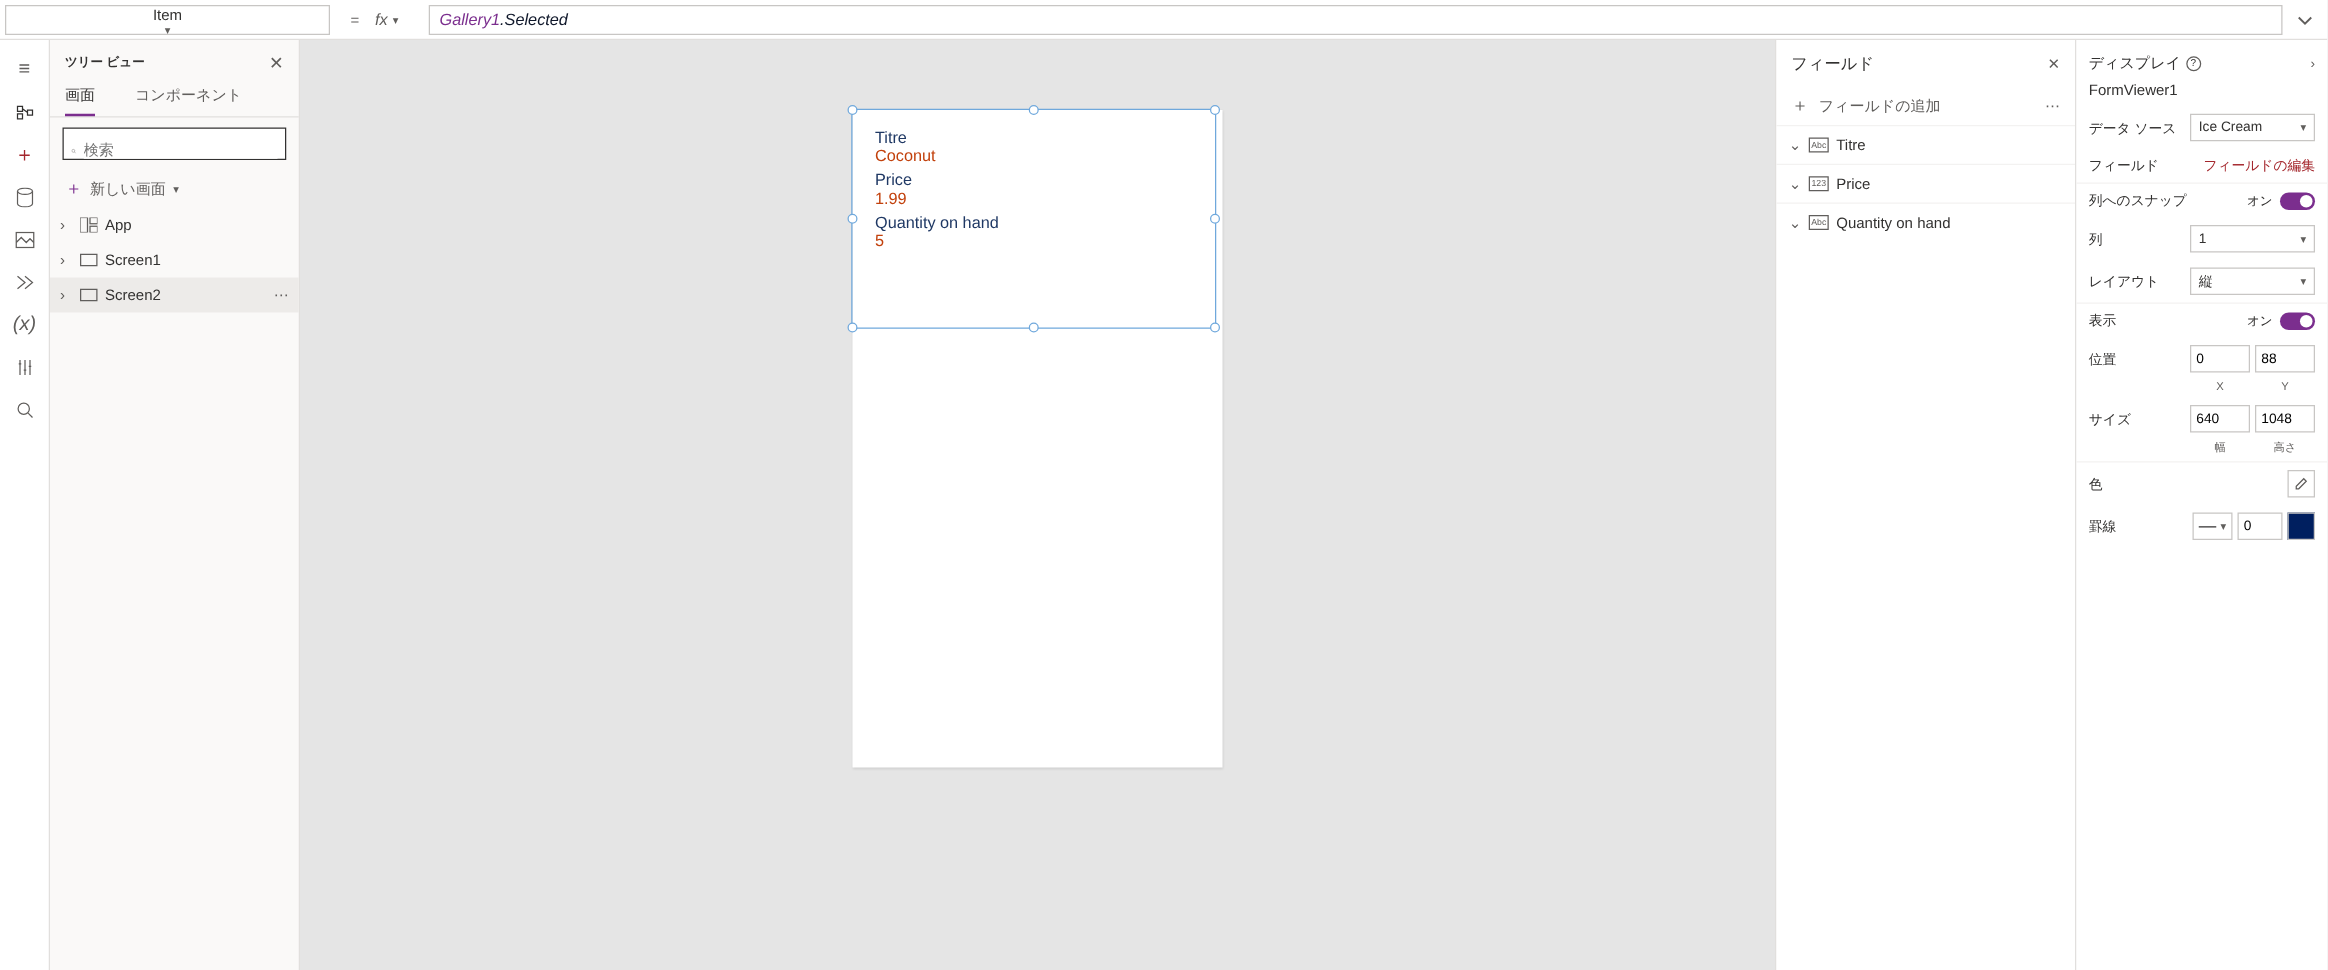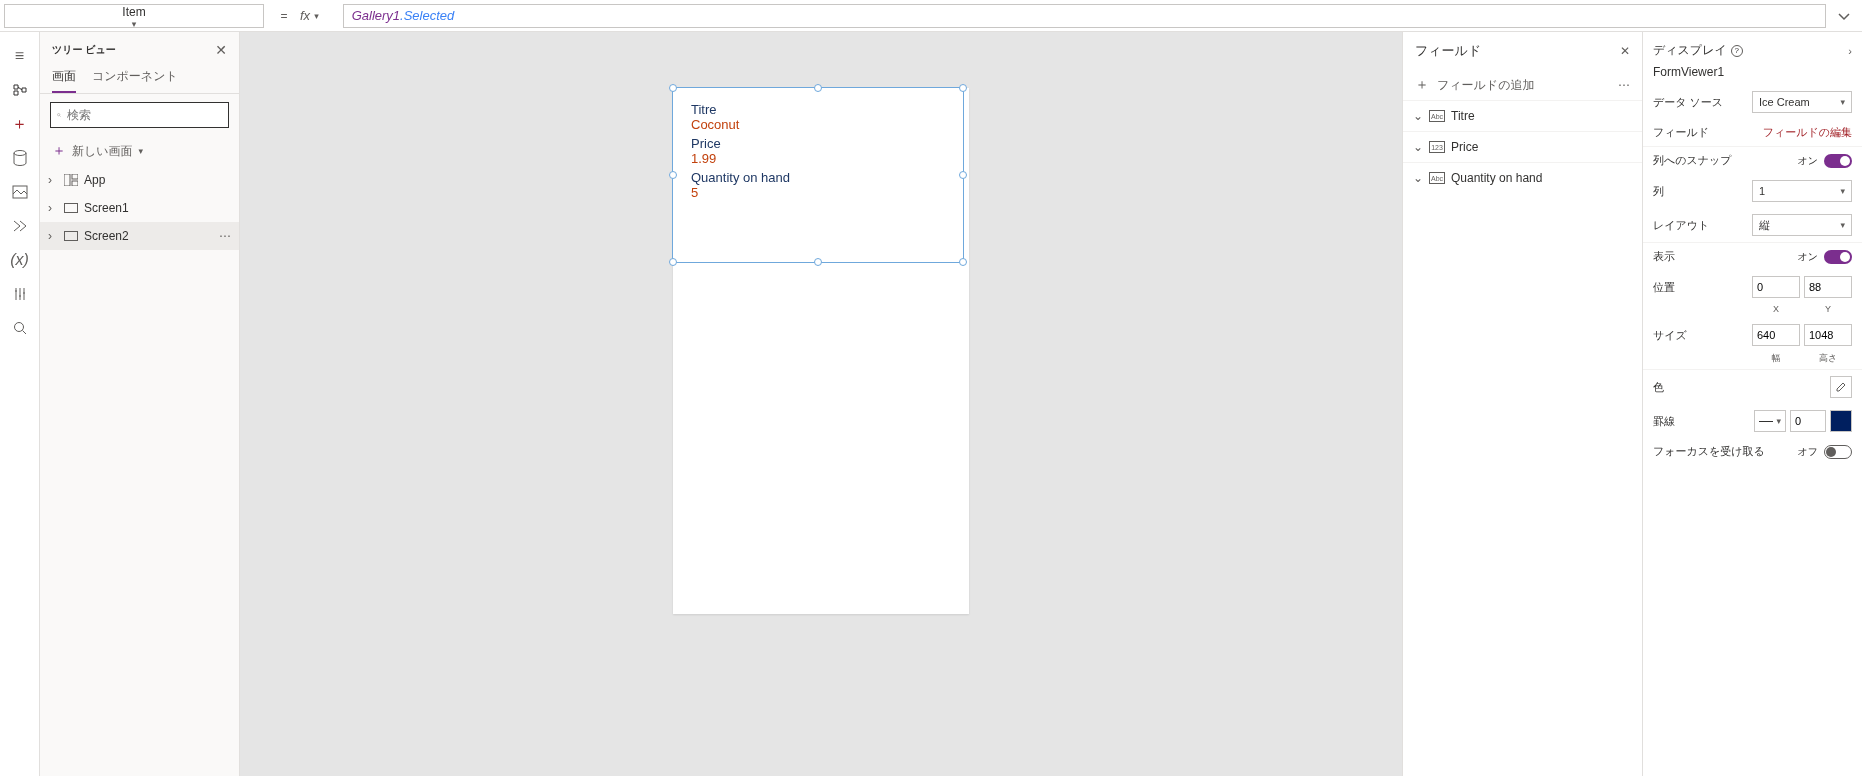--- a/index.html
+++ b/index.html
@@ -6,41 +6,41 @@
 body { width: 1862px; height: 776px; background: #fff; font-size: 12px; color: #323130; overflow: hidden; }
 
 
 .formula-bar { display: flex; align-items: center; height: 32px; border-bottom: 1px solid #e1dfdd; background: #fff; }
 .prop-selector { width: 260px; height: 24px; border: 1px solid #c8c6c4; margin: 0 8px 0 4px; display: flex; align-items: center; justify-content: space-between; padding: 0 6px; font-size: 12px; flex-direction: column; }
 .eq { width: 24px; text-align: center; color: #605e5c; }
 .fx-wrap { display: flex; align-items: center; margin-left: 4px; }
 .fx { font-style: italic; color: #605e5c; font-size: 13px; margin-right: 4px; }
 .formula-input { flex: 1; height: 24px; border: 1px solid #c8c6c4; margin-left: 24px; padding: 0 8px; font-family: Consolas, monospace; font-size: 13px; display: flex; align-items: center; font-style: italic; }
 .formula-input .obj { color: #7b2e8e; }
-.formula-input .dot { color: #3b82f6; }
+.formula-input .dot { color: #0f172a; }
 .expand-btn { width: 28px; height: 28px; display: flex; align-items: center; justify-content: center; margin: 0 4px; }
 
 
 .main { display: flex; height: calc(100% - 32px); }
 
 
 .left-rail { width: 40px; background: #fff; border-right: 1px solid #e1dfdd; display: flex; flex-direction: column; align-items: center; padding-top: 8px; }
 .rail-btn { width: 32px; height: 32px; display: flex; align-items: center; justify-content: center; font-size: 16px; color: #605e5c; margin-bottom: 2px; }
 .rail-btn.active { color: #323130; }
 .rail-add { color: #a4262c; }
 
 
 .tree-panel { width: 200px; border-right: 1px solid #e1dfdd; background: #faf9f8; display: flex; flex-direction: column; }
 .tree-header { display: flex; justify-content: space-between; align-items: center; padding: 10px 12px 4px; }
 .tree-title { font-size: 10px; font-weight: 600; }
 .tree-close { font-size: 14px; color: #605e5c; }
-.tree-tabs { display: flex; gap: 16px; padding: 0 12px; border-bottom: 1px solid #e1dfdd; }
+.tree-tabs { display: flex; gap: 32px; padding: 0 12px; border-bottom: 1px solid #e1dfdd; }
 .tree-tab { padding: 6px 0; font-size: 12px; color: #605e5c; }
 .tree-tab.active { border-bottom: 2px solid #7b2e8e; color: #323130; }
-.tree-search { margin: 8px 10px; border: 1px solid #323130; height: 26px; display: flex; align-items: center; padding: 0 6px; background: #fff; }
+.tree-search { margin: 8px 10px; border: 1px solid #323130; height: 26px; display: flex; align-items: flex-end; padding: 0 6px; background: #fff; }
 .tree-search input { border: none; outline: none; flex: 1; font-size: 12px; }
 .new-screen { display: flex; align-items: center; gap: 6px; padding: 6px 12px; font-size: 12px; color: #605e5c; }
 .new-screen .plus { color: #7b2e8e; font-size: 14px; }
 .tree-list { flex: 1; }
 .tree-item { display: flex; align-items: center; height: 28px; padding: 0 8px; font-size: 12px; gap: 6px; }
 .tree-item .chev { width: 10px; display: inline-block; color: #605e5c; }
 .tree-item.selected { background: #edebe9; }
 .tree-item .icon { width: 14px; height: 10px; border: 1px solid #605e5c; display: inline-block; }
 .tree-item .app-icon { width: 14px; height: 12px; display: inline-block; color: #605e5c; }
 .tree-item .more { margin-left: auto; color: #605e5c; }
@@ -66,21 +66,21 @@
 .fields-header { display: flex; justify-content: space-between; align-items: center; padding: 10px 12px; }
 .fields-title { font-size: 13px; }
 .add-field { display: flex; align-items: center; gap: 8px; padding: 6px 12px; color: #605e5c; font-size: 12px; }
 .add-field .plus { font-size: 14px; }
 .add-field .more { margin-left: auto; }
 .field-item { display: flex; align-items: center; gap: 6px; padding: 8px 10px; border-top: 1px solid #f3f2f1; font-size: 12px; }
 .field-item .chev { width: 10px; color: #605e5c; }
 .field-type { width: 16px; height: 12px; border: 1px solid #605e5c; font-size: 7px; display: flex; align-items: center; justify-content: center; color: #605e5c; }
 
 
-.props-panel { width: 220px; border-left: 1px solid #e1dfdd; background: #fff; font-size: 11px; }
+.props-panel { width: 202px; border-left: 1px solid #e1dfdd; background: #fff; font-size: 11px; }
 .props-header { display: flex; justify-content: space-between; align-items: center; padding: 10px 10px 2px; }
 .props-title { font-size: 12px; display: flex; align-items: center; gap: 4px; }
 .info-icon { width: 12px; height: 12px; border: 1px solid #605e5c; border-radius: 50%; font-size: 8px; display: flex; align-items: center; justify-content: center; }
 .props-name { padding: 4px 10px 6px; font-size: 12px; }
 .props-tabs { display: flex; gap: 14px; padding: 0 10px; border-bottom: 1px solid #e1dfdd; }
 .props-tab { padding: 6px 0; font-size: 11px; color: #605e5c; }
 .props-tab.active { border-bottom: 2px solid #7b2e8e; color: #7b2e8e; }
 .prop-row { display: flex; align-items: center; justify-content: space-between; padding: 6px 10px; font-size: 11px; }
 .prop-row.bordered { border-top: 1px solid #f3f2f1; }
 .prop-select { border: 1px solid #c8c6c4; height: 22px; width: 100px; display: flex; align-items: center; justify-content: space-between; padding: 0 6px; font-size: 11px; }
@@ -352,21 +352,14 @@
       <span>罫線</span>
       <div class="border-group">
         <div class="border-style">
           <div class="line"></div>
           <span class="chev-down">▾</span>
         </div>
         <input class="border-width" value="0" style="">
         <div class="border-color"></div>
       </div>
     </div>
-    <div class="prop-row">
-      <span>フォーカスを受け取る</span>
-      <div class="toggle">
-        <span>オフ</span>
-        <div class="toggle-pill off"></div>
-      </div>
-    </div>
   </div>
 </div>
 
 </body></html>

